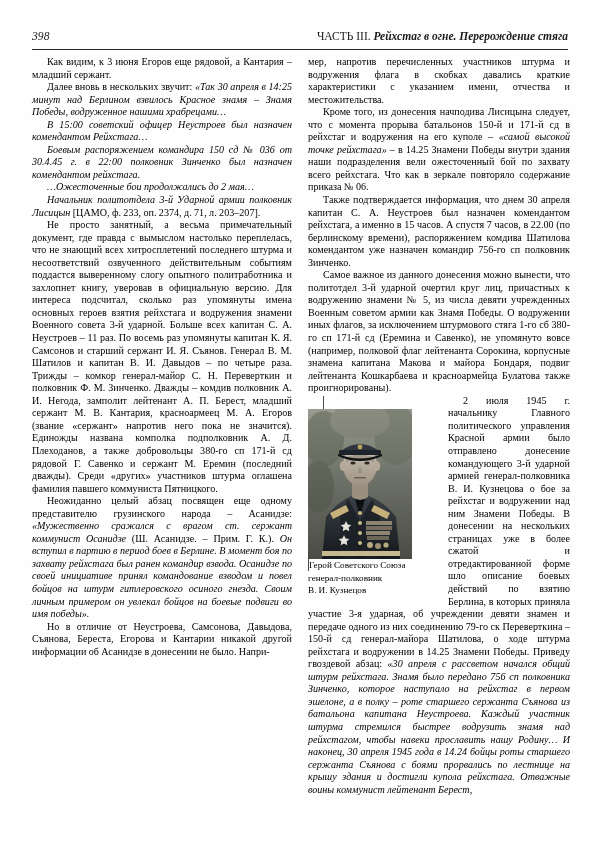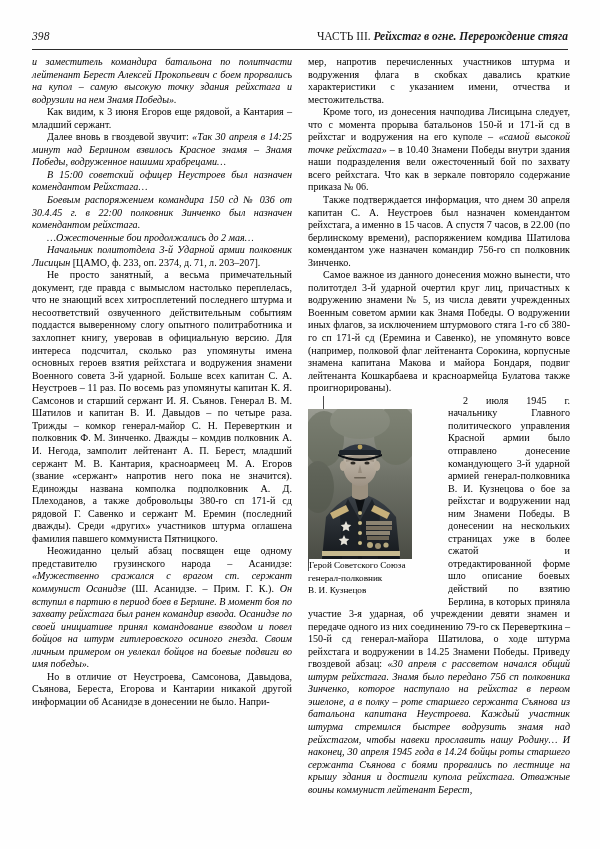--- a/index.html
+++ b/index.html
@@ -134,25 +134,24 @@
       <span class="part">ЧАСТЬ III.</span>
       <span class="sub">Рейхстаг в огне. Перерождение стяга</span>
     </span>
   </div>
   <div class="head-rule"></div>
 
   <div class="columns">
 
     <div class="col left">
 
-      <p class="it noind">и заместитель командира батальона по политчасти лейтенант Берест Алексей Прокопьевич с боем прорвались на купол – самую высокую точку здания рейхстага и водрузили на нем Знамя Победы».</p>
 
       <p>Как видим, к 3 июня Егоров еще рядовой, а Кантария – младший сержант.</p>
 
-      <p><span>Далее вновь в гвоздевой звучит: </span><i>«Так 30 апреля в 14:25 минут над Берлином взвилось Красное знамя – Знамя Победы, водруженное нашими храбрецами…</i></p>
+      <p><span>Далее вновь в нескольких звучит: </span><i>«Так 30 апреля в 14:25 минут над Берлином взвилось Красное знамя – Знамя Победы, водруженное нашими храбрецами…</i></p>
 
       <p class="it">В 15:00 советский офицер Неустроев был назначен комендантом Рейхстага…</p>
 
       <p class="it">Боевым распоряжением командира 150 сд № 036 от 30.4.45 г. в 22:00 полковник Зинченко был назначен комендантом рейхстага.</p>
 
       <p class="it">…Ожесточенные бои продолжались до 2 мая…</p>
 
 
 
       <p><i>Начальник политотдела 3-й Ударной армии полковник Лисицын</i><span> [ЦАМО, ф. 233, оп. 2374, д. 71, л. 203–207].</span></p>
@@ -162,21 +161,21 @@
       <p><span>Неожиданно целый абзац посвящен еще одному представителю грузинского народа – Асанидзе: </span><i>«Мужественно сражался с врагом ст. сержант коммунист Осанидзе</i><span> (Ш. Асанидзе. – Прим. Г. К.). </span><i>Он вступил в партию в период боев в Берлине. В момент боя по захвату рейхстага был ранен командир взвода. Осанидзе по своей инициативе принял командование взводом и повел бойцов на штурм гитлеровского осиного гнезда. Своим личным примером он увлекал бойцов на боевые подвиги во имя победы».</i></p>
 
       <p>Но в отличие от Неустроева, Самсонова, Давыдова, Съянова, Береста, Егорова и Кантарии никакой другой информации об Асанидзе в донесении не было. Напри-</p>
 
     </div>
 
     <div class="col right">
 
       <p class="noind">мер, напротив перечисленных участников штурма и водружения флага в скобках давались краткие характеристики с указанием имени, отчества и местожительства.</p>
 
-      <p><span>Кроме того, из донесения начподива Лисицына следует, что с момента прорыва батальонов 150-й и 171-й сд в рейхстаг и водружения на его куполе – </span><i>«самой высокой точке рейхстага»</i><span> – в 10.40 Знамени Победы внутри здания наши подразделения вели ожесточенный бой по захвату всего рейхстага. Что как в зеркале повторяло содержание приказа № 06.</span></p>
+      <p><span>Кроме того, из донесения начподива Лисицына следует, что с момента прорыва батальонов 150-й и 171-й сд в рейхстаг и водружения на его куполе – </span><i>«самой высокой точке рейхстага»</i><span> – в 14.25 Знамени Победы внутри здания наши подразделения вели ожесточенный бой по захвату всего рейхстага. Что как в зеркале повторяло содержание приказа № 06.</span></p>
 
       <p>Также подтверждается информация, что днем 30 апреля капитан С. А. Неустроев был назначен комендантом рейхстага, а именно в 15 часов. А спустя 7 часов, в 22.00 (по берлинскому времени), распоряжением комдива Шатилова комендантом уже назначен командир 756-го сп полковник Зинченко.</p>
 
       <p>Самое важное из данного донесения можно вынести, что политотдел 3-й ударной очертил круг лиц, причастных к водружению знамени № 5, из числа девяти учрежденных Военным советом армии как Знамя Победы. О водружении иных флагов, за исключением штурмового стяга 1-го сб 380-го сп 171-й сд (Еремина и Савенко), не упомянуто вовсе (например, полковой флаг лейтенанта Сорокина, корпусные знамена капитана Макова и майора Бондаря, подвиг лейтенанта Кошкарбаева и красноармейца Булатова также проигнорированы).</p>
 
       <p>
         <span class="figure">
           <span class="photo">
             <svg width="104" height="150" viewBox="0 0 104 150" xmlns="http://www.w3.org/2000/svg" aria-hidden="true">
               <defs>

